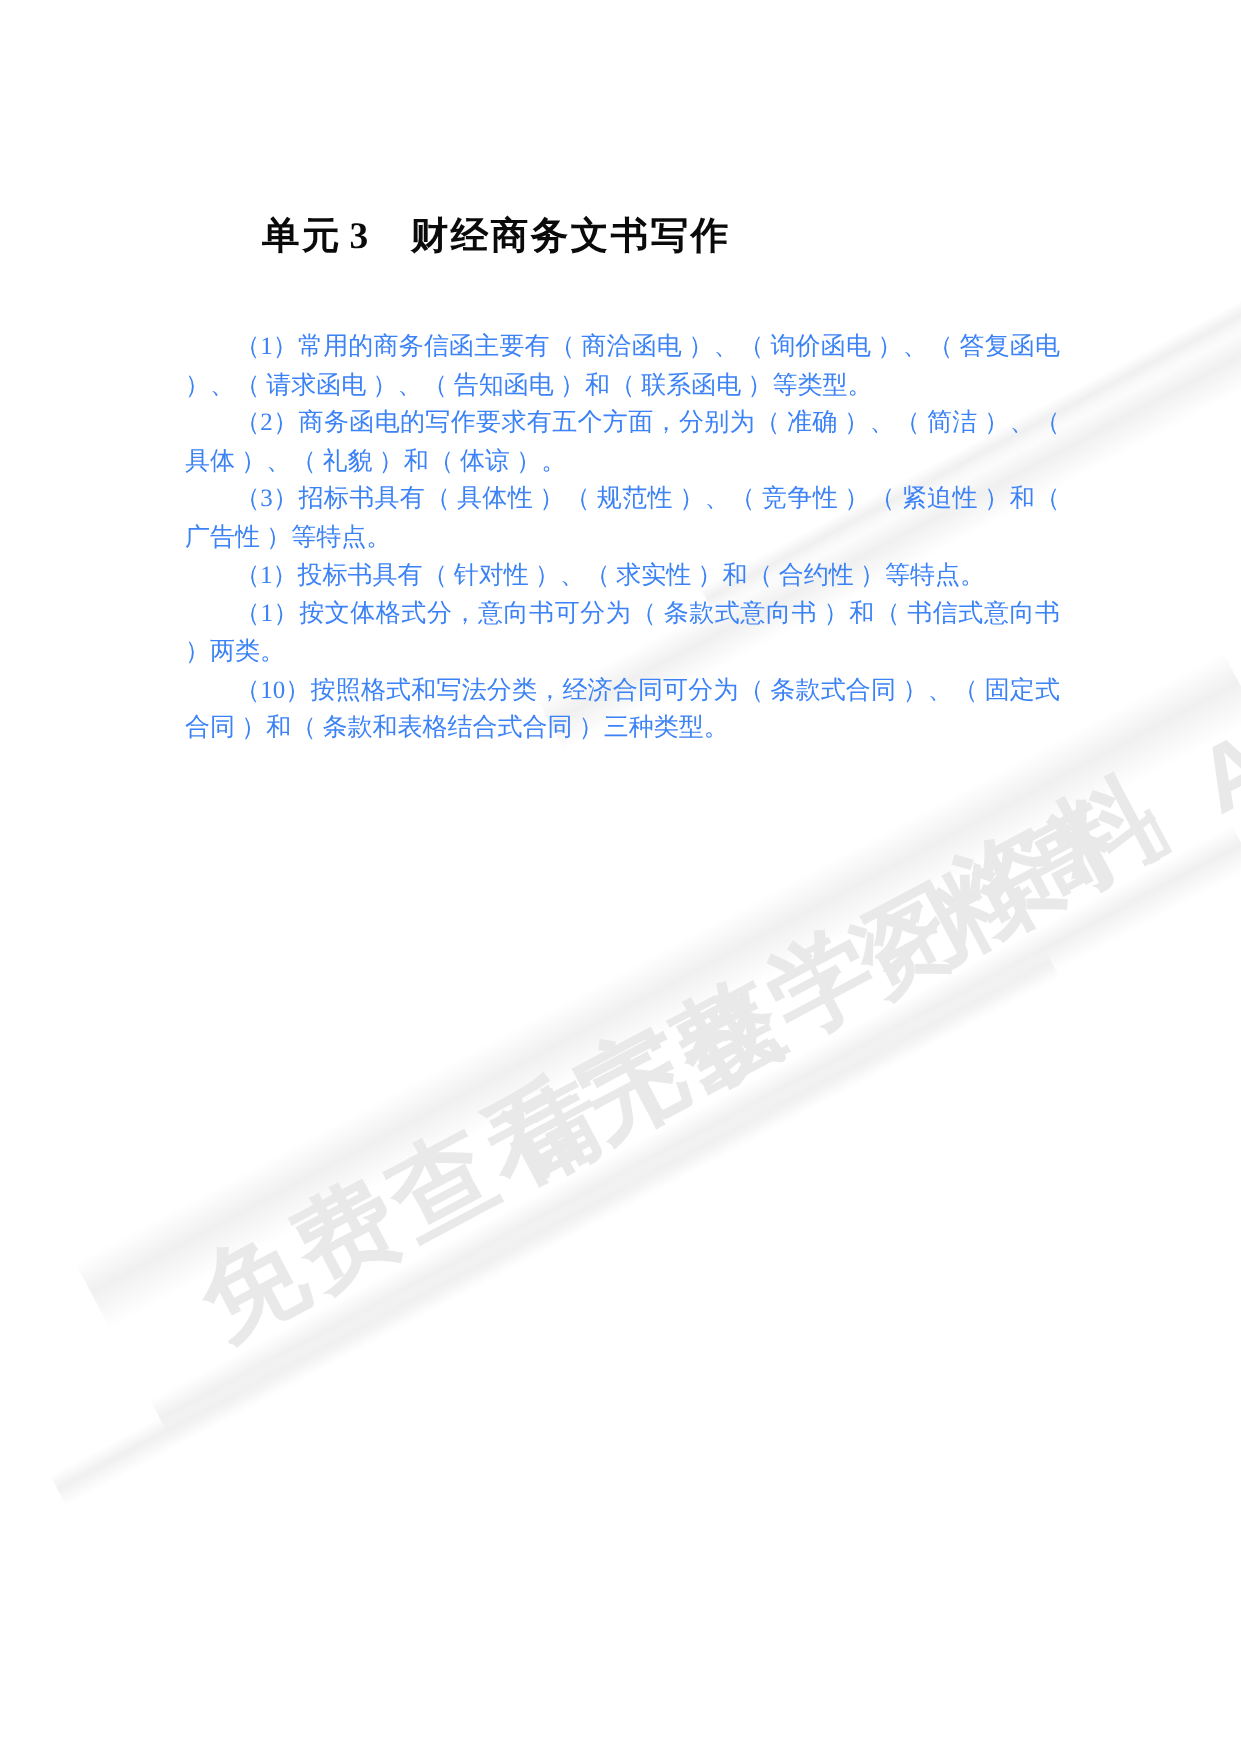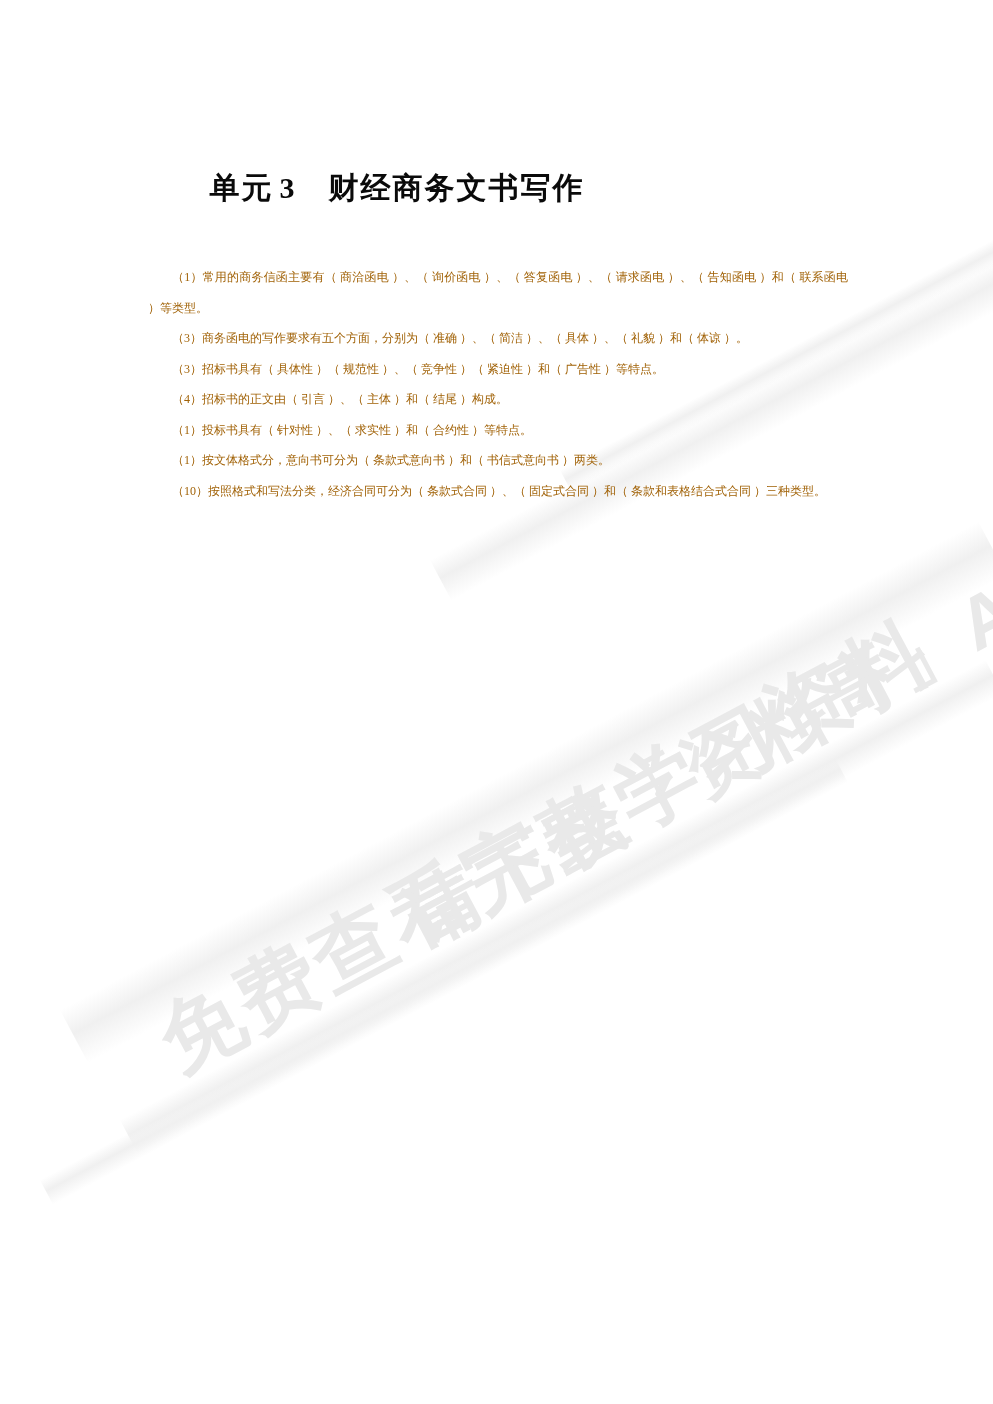--- a/index.html
+++ b/index.html
@@ -72,25 +72,25 @@
   #doc-title .title-gap {
     display: inline-block;
     width: 26px;
   }
 
   #body-text {
     position: absolute;
     left: 148px;
     top: 262px;
     width: 700px;
-    font-size: 12px;
+    font-size: 20px;
     line-height: 30.5px;
     text-align: justify;
     text-justify: inter-ideograph;
-    color: #a16207;
+    color: #3b82f6;
   }
   .para {
     text-indent: 2em;
     margin: 0;
     padding: 0;
     text-align: justify;
   }
 </style>
 </head>
 <body>
@@ -106,21 +106,20 @@
 </div>
 
 <div id="page">
 
   <div id="doc-title">
     <span>单元</span><span class="title-num">3</span><span class="title-gap"></span><span>财经商务文书写作</span>
   </div>
 
   <div id="body-text">
     <p class="para">（1）常用的商务信函主要有（  商洽函电   ）、（  询价函电   ）、（  答复函电  ）、（  请求函电  ）、（  告知函电   ）和（  联系函电  ）等类型。</p>
-    <p class="para">（3）商务函电的写作要求有五个方面，分别为（  准确  ）、（  简洁  ）、（  具体  ）、（  礼貌  ）和（  体谅  ）。</p>
+    <p class="para">（2）商务函电的写作要求有五个方面，分别为（  准确  ）、（  简洁  ）、（  具体  ）、（  礼貌  ）和（  体谅  ）。</p>
     <p class="para">（3）招标书具有（    具体性  ）（   规范性  ）、（  竞争性  ）（  紧迫性  ）和（  广告性  ）等特点。</p>
-    <p class="para">（4）招标书的正文由（    引言   ）、（    主体   ）和（   结尾   ）构成。</p>
     <p class="para">（1）投标书具有（   针对性   ）、（   求实性   ）和（   合约性   ）等特点。</p>
     <p class="para">（1）按文体格式分，意向书可分为（  条款式意向书   ）和（  书信式意向书   ）两类。</p>
     <p class="para">（10）按照格式和写法分类，经济合同可分为（    条款式合同   ）、（  固定式合同  ）和（   条款和表格结合式合同    ）三种类型。</p>
   </div>
 
 </div>
 
 </body></html>

